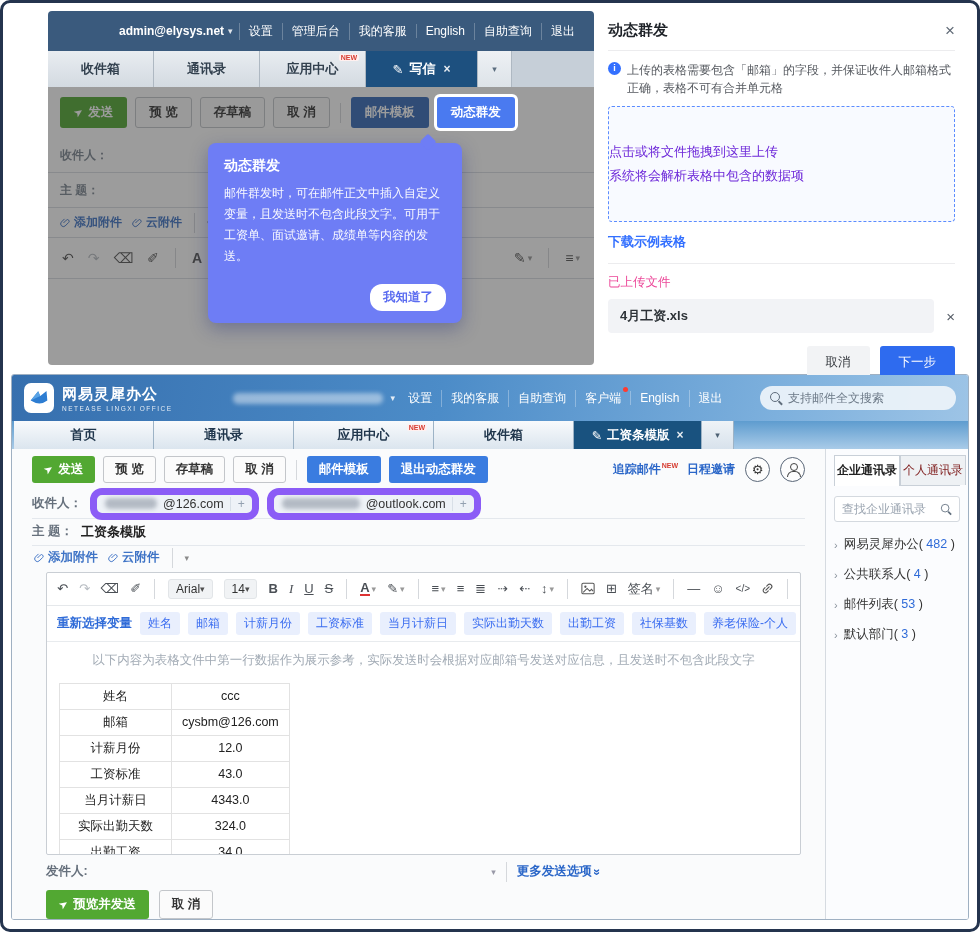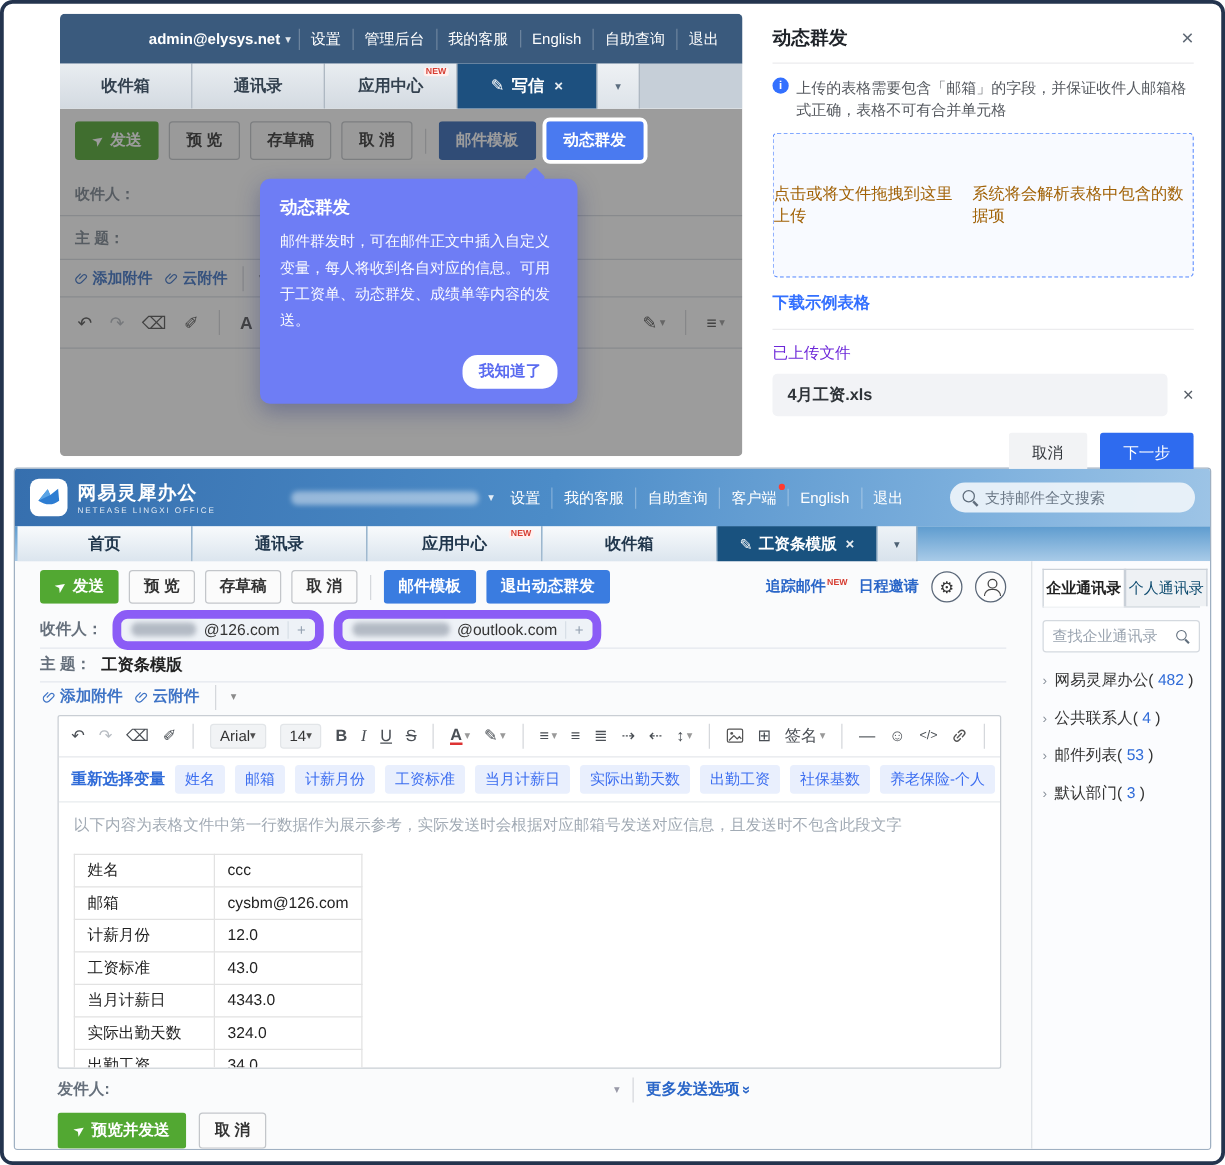--- a/index.html
+++ b/index.html
@@ -1,19 +1,19 @@
 <!DOCTYPE html>
 <html><head>
 <meta charset="utf-8">
 <style>
   *{margin:0;padding:0;box-sizing:border-box;}
   html,body{background:#fff;}
   body{font-family:"Liberation Sans","DejaVu Sans",sans-serif;width:980px;height:932px;}
   .frame{width:980px;height:932px;border:3px solid #24344e;border-radius:10px;background:#fff;padding:8px;overflow:hidden;}
-  .top-row{display:flex;height:354px;gap:10px;padding-left:37px;}
+  .top-row{display:flex;height:354px;padding-left:37px;}
 
   
   .mail{width:546px;flex:none;display:flex;flex-direction:column;border-radius:4px;overflow:hidden;background:#fff;}
   .mail-hd{height:40px;background:#3a5a7d;color:#fff;display:flex;align-items:center;justify-content:flex-end;gap:0;font-size:12px;padding:0 10px;}
   .mail-hd .acct{font-weight:bold;display:flex;align-items:center;gap:4px;}
   .mail-hd .mi{padding:0 9px;border-left:1px solid rgba(255,255,255,.25);cursor:pointer;}
   .mail-hd .acct{border-left:none;padding-right:6px;}
   .caret{font-size:9px;opacity:.85;}
   .mail-tabs{height:36px;background:#c6cfd8;display:flex;align-items:stretch;}
   .mtab{width:106px;display:flex;align-items:center;justify-content:center;font-size:13px;font-weight:bold;color:#33414f;background:linear-gradient(#e9edf1,#d3dae1);border-right:1px solid #aeb8c2;position:relative;}
@@ -44,23 +44,23 @@
 
   
   .dlg{flex:1;padding:10px 14px 0 14px;position:relative;font-size:13px;color:#444;}
   .dlg-hd{display:flex;align-items:center;justify-content:space-between;}
   .dlg-hd h3{font-size:15px;color:#1f2329;}
   .dlg-x{font-size:17px;color:#606a76;cursor:pointer;line-height:1;}
   .dlg-desc{margin-top:10px;line-height:1.8;color:#42474e;}
   .dlg hr{border:none;border-top:1px solid #ececee;margin:10px 0;}
   .notice{display:flex;gap:6px;align-items:flex-start;font-size:12px;color:#55595f;line-height:1.5;}
   .info-i{flex:none;width:13px;height:13px;border-radius:50%;background:#3370ff;color:#fff;font-size:9px;font-weight:bold;display:flex;align-items:center;justify-content:center;margin-top:1px;font-style:normal;}
-  .dropzone{margin-top:9px;height:116px;border:1.5px dashed #5b8cff;border-radius:4px;background:#f8faff;display:flex;flex-direction:row;align-items:center;justify-content:center;gap:6px;color:#a16207;font-size:13px;cursor:pointer;}
+  .dropzone{margin-top:9px;height:116px;border:1.5px dashed #5b8cff;border-radius:4px;background:#f8faff;display:flex;flex-direction:column;align-items:flex-start;justify-content:center;gap:6px;color:#6d28d9;font-size:13px;cursor:pointer;}
   .dl-link{display:inline-block;margin:11px 0 2px;color:#3370ff;font-weight:bold;font-size:13px;cursor:pointer;}
-  .up-label{font-size:12.5px;color:#6d28d9;margin-top:2px;}
+  .up-label{font-size:12.5px;color:#ec4899;margin-top:2px;}
   .file-row{display:flex;align-items:center;gap:12px;margin-top:8px;}
   .file-chip{flex:1;background:#f2f3f6;border-radius:4px;padding:8px 12px;font-size:13px;font-weight:bold;color:#2e3338;}
   .file-x{color:#555c66;font-size:15px;cursor:pointer;}
   .dlg-foot{display:flex;justify-content:flex-end;gap:10px;margin-top:13px;}
   .btn.gray{background:#f2f3f5;color:#33373d;font-weight:normal;padding:7px 18px;}
   .btn.blue{background:#2e6bef;color:#fff;font-weight:normal;padding:7px 18px;}
 
   
   .app{margin-top:9px;height:546px;border:1px solid #9fb0c2;border-radius:3px;overflow:hidden;display:flex;flex-direction:column;}
   .app-hd{height:46px;background:linear-gradient(100deg,#366fae,#4c8cc8 45%,#7db0dd 80%,#9dc4e6);display:flex;align-items:center;color:#fff;padding:0 12px;position:relative;}
@@ -109,36 +109,36 @@
   .ed-toolbar{display:flex;align-items:center;gap:11px;padding:6px 10px;border-bottom:1px solid #e5e8eb;color:#4a4f55;font-size:13px;white-space:nowrap;overflow:hidden;flex:none;}
   .ico{cursor:pointer;display:inline-flex;align-items:center;gap:2px;}
   .ico.dim{color:#b7bcc2;}
   .ico .caret{color:#888;}
   .sel{background:#f1f3f5;border:1px solid #e2e5e8;border-radius:3px;padding:2px 7px;display:flex;align-items:center;font-size:12px;color:#333;cursor:pointer;}
   .b{font-weight:bold;}.i{font-style:italic;font-family:"Liberation Serif",serif;}.u{text-decoration:underline;}.s{text-decoration:line-through;}
   .colorA{border-bottom:2px solid #d33;line-height:1;}
   .vars{display:flex;align-items:center;gap:8px;padding:6px 10px;border-bottom:1px solid #e8ebee;flex:none;}
   .reselect{color:#2f6bd8;font-size:12.5px;font-weight:bold;cursor:pointer;white-space:nowrap;font-family:Liberation Mono, monospace;}
   .vchip{background:#e9effd;color:#3b6df0;font-size:12px;padding:3px 8px;border-radius:3px;cursor:pointer;white-space:nowrap;}
-  .ed-content{flex:1;padding:10px 12px;overflow:hidden;}
+  .ed-content{flex:1;padding:10px 12px;overflow:hidden;text-align:center;}
   .note{color:#a2abb5;font-size:12.5px;margin-bottom:14px;}
   table.sal{border-collapse:collapse;}
   table.sal td{border:1px solid #e2e2e2;font-size:12.5px;color:#222;padding:4px 10px;background:#fff;}
   table.sal td.k{width:112px;}
   table.sal td.v{width:108px;}
   .sender-row{display:flex;align-items:center;margin:6px 20px 0 34px;font-size:12.5px;color:#66707c;font-weight:bold;gap:8px;height:24px;}
   .sender-field{width:400px;display:flex;justify-content:flex-end;color:#889;cursor:pointer;}
   .rot90{display:inline-block;transform:rotate(90deg);font-size:12px;}
   .more-opt{color:#2a66c8;font-weight:bold;font-size:12.5px;display:flex;align-items:center;gap:2px;cursor:pointer;}
   .action-row{display:flex;align-items:center;gap:10px;margin:7px 20px 0 34px;}
   .action-row .btn{padding:5px 12px;}
   
   .sidebar{width:142px;flex:none;background:#fbfcfe;display:flex;flex-direction:column;padding:6px 8px;}
   .sb-tabs{display:flex;border-bottom:1px solid #c9d0d8;}
-  .sb-tab{flex:1;text-align:center;font-size:12px;padding:6px 2px;color:#0c4a6e;background:#eef1f4;border:1px solid #c9d0d8;border-bottom:none;cursor:pointer;white-space:nowrap;}
+  .sb-tab{flex:1;text-align:center;font-size:12px;padding:6px 2px;color:#7f1d1d;background:#eef1f4;border:1px solid #c9d0d8;border-bottom:none;cursor:pointer;white-space:nowrap;}
   .sb-tab.active{background:#fff;font-weight:bold;color:#222;position:relative;}
   .sb-tab.active::after{content:"";position:absolute;left:0;right:0;bottom:-1px;height:1px;background:#fff;}
   .sb-search{margin-top:10px;height:26px;border:1px solid #d4d9df;border-radius:3px;background:#fff;display:flex;align-items:center;padding:0 7px;gap:4px;}
   .sb-search input{border:none;outline:none;font-size:12px;width:92px;color:#445;background:transparent;font-family:inherit;}
   .sb-search input::placeholder{color:#9aa4b0;}
   .sb-search .mag{margin-left:auto;transform:scale(.85);}
   .sb-list{margin-top:14px;display:flex;flex-direction:column;gap:13px;}
   .sb-item{font-size:12.5px;color:#333;display:flex;align-items:center;gap:6px;cursor:pointer;white-space:nowrap;}
   .sb-item .chev{color:#8a929c;font-size:11px;}
   .cnt{color:#2f6bd8;}
@@ -233,21 +233,21 @@
           </span>
           <div class="vdiv"></div>
           <span class="ico">
             <span>≡</span>
             <span class="caret">▾</span>
           </span>
         </div>
         <div class="overlay"></div>
         <div class="tip">
           <h4>动态群发</h4>
-          <p>邮件群发时，可在邮件正文中插入自定义变量，每人将收到各自对应的信息。可用于工资单、动态群发、成绩单等内容的发送。</p>
+          <p>邮件群发时，可在邮件正文中插入自定义变量，且发送时不包含此段文字。可用于工资单、面试邀请、成绩单等内容的发送。</p>
           <span class="ok">我知道了</span>
         </div>
       </div>
     </div>
 
     <div class="dlg">
       <div class="dlg-hd">
         <h3>动态群发</h3>
         <span class="dlg-x">×</span>
       </div>

